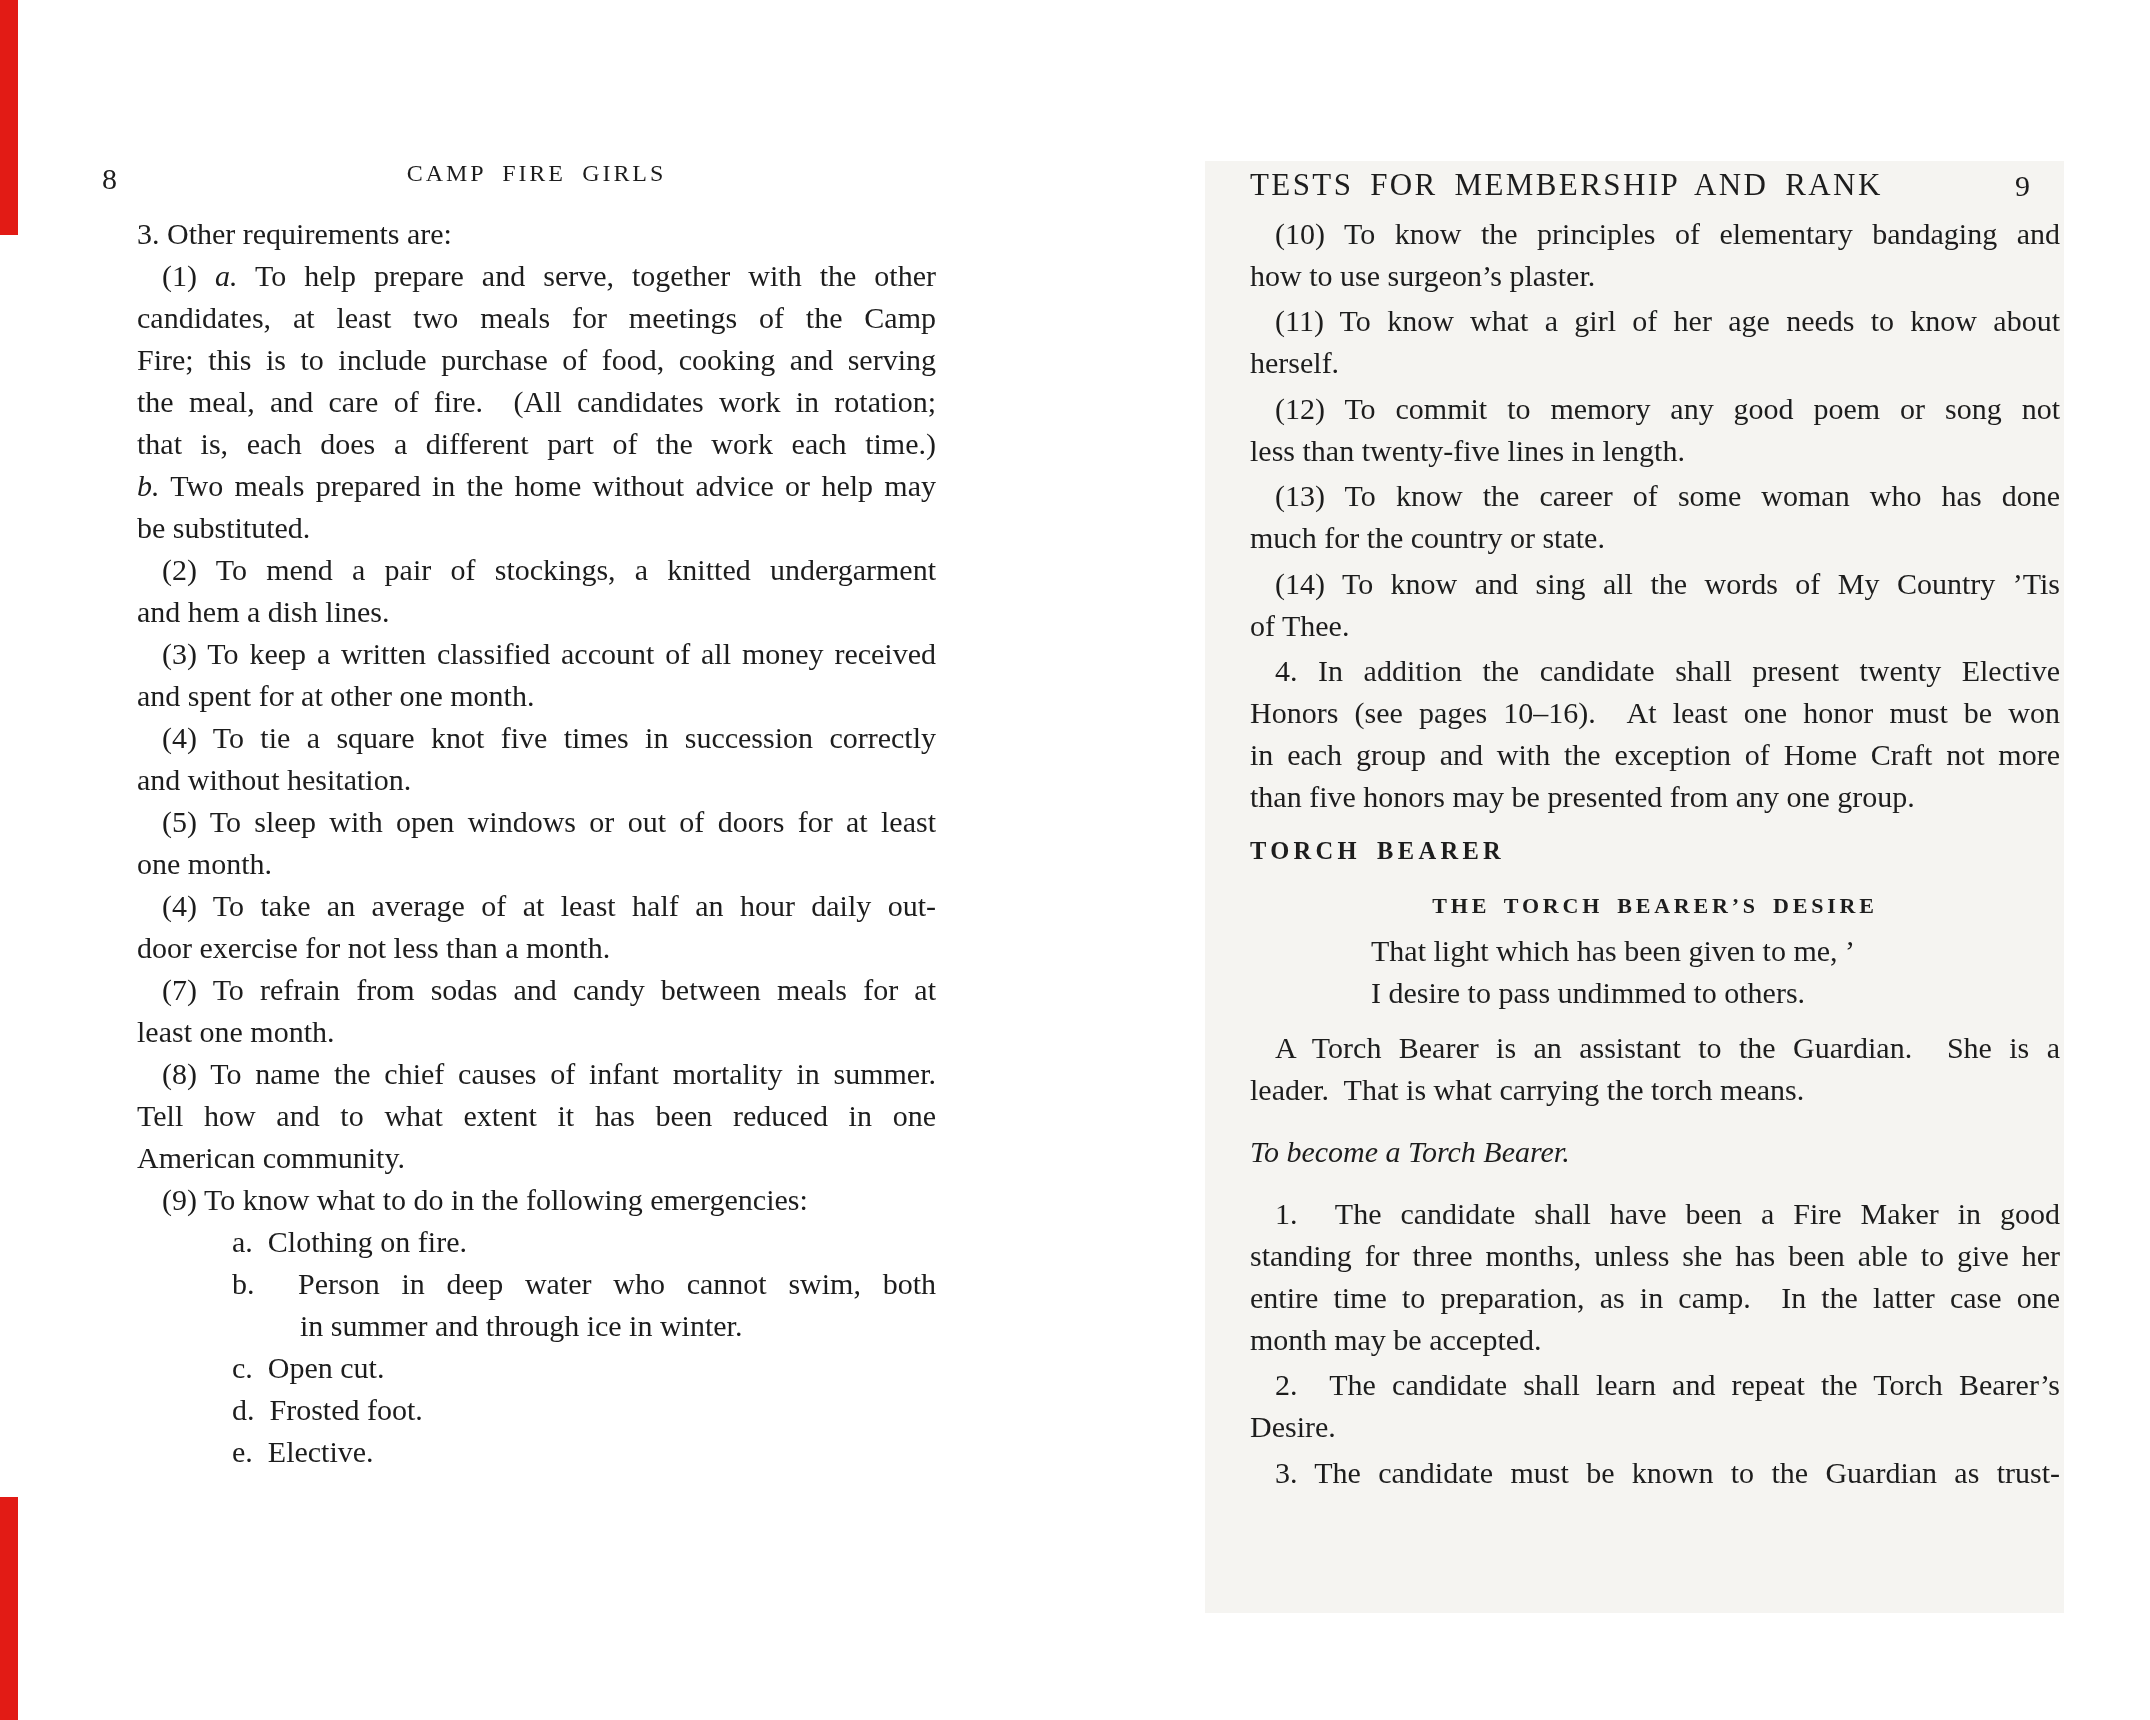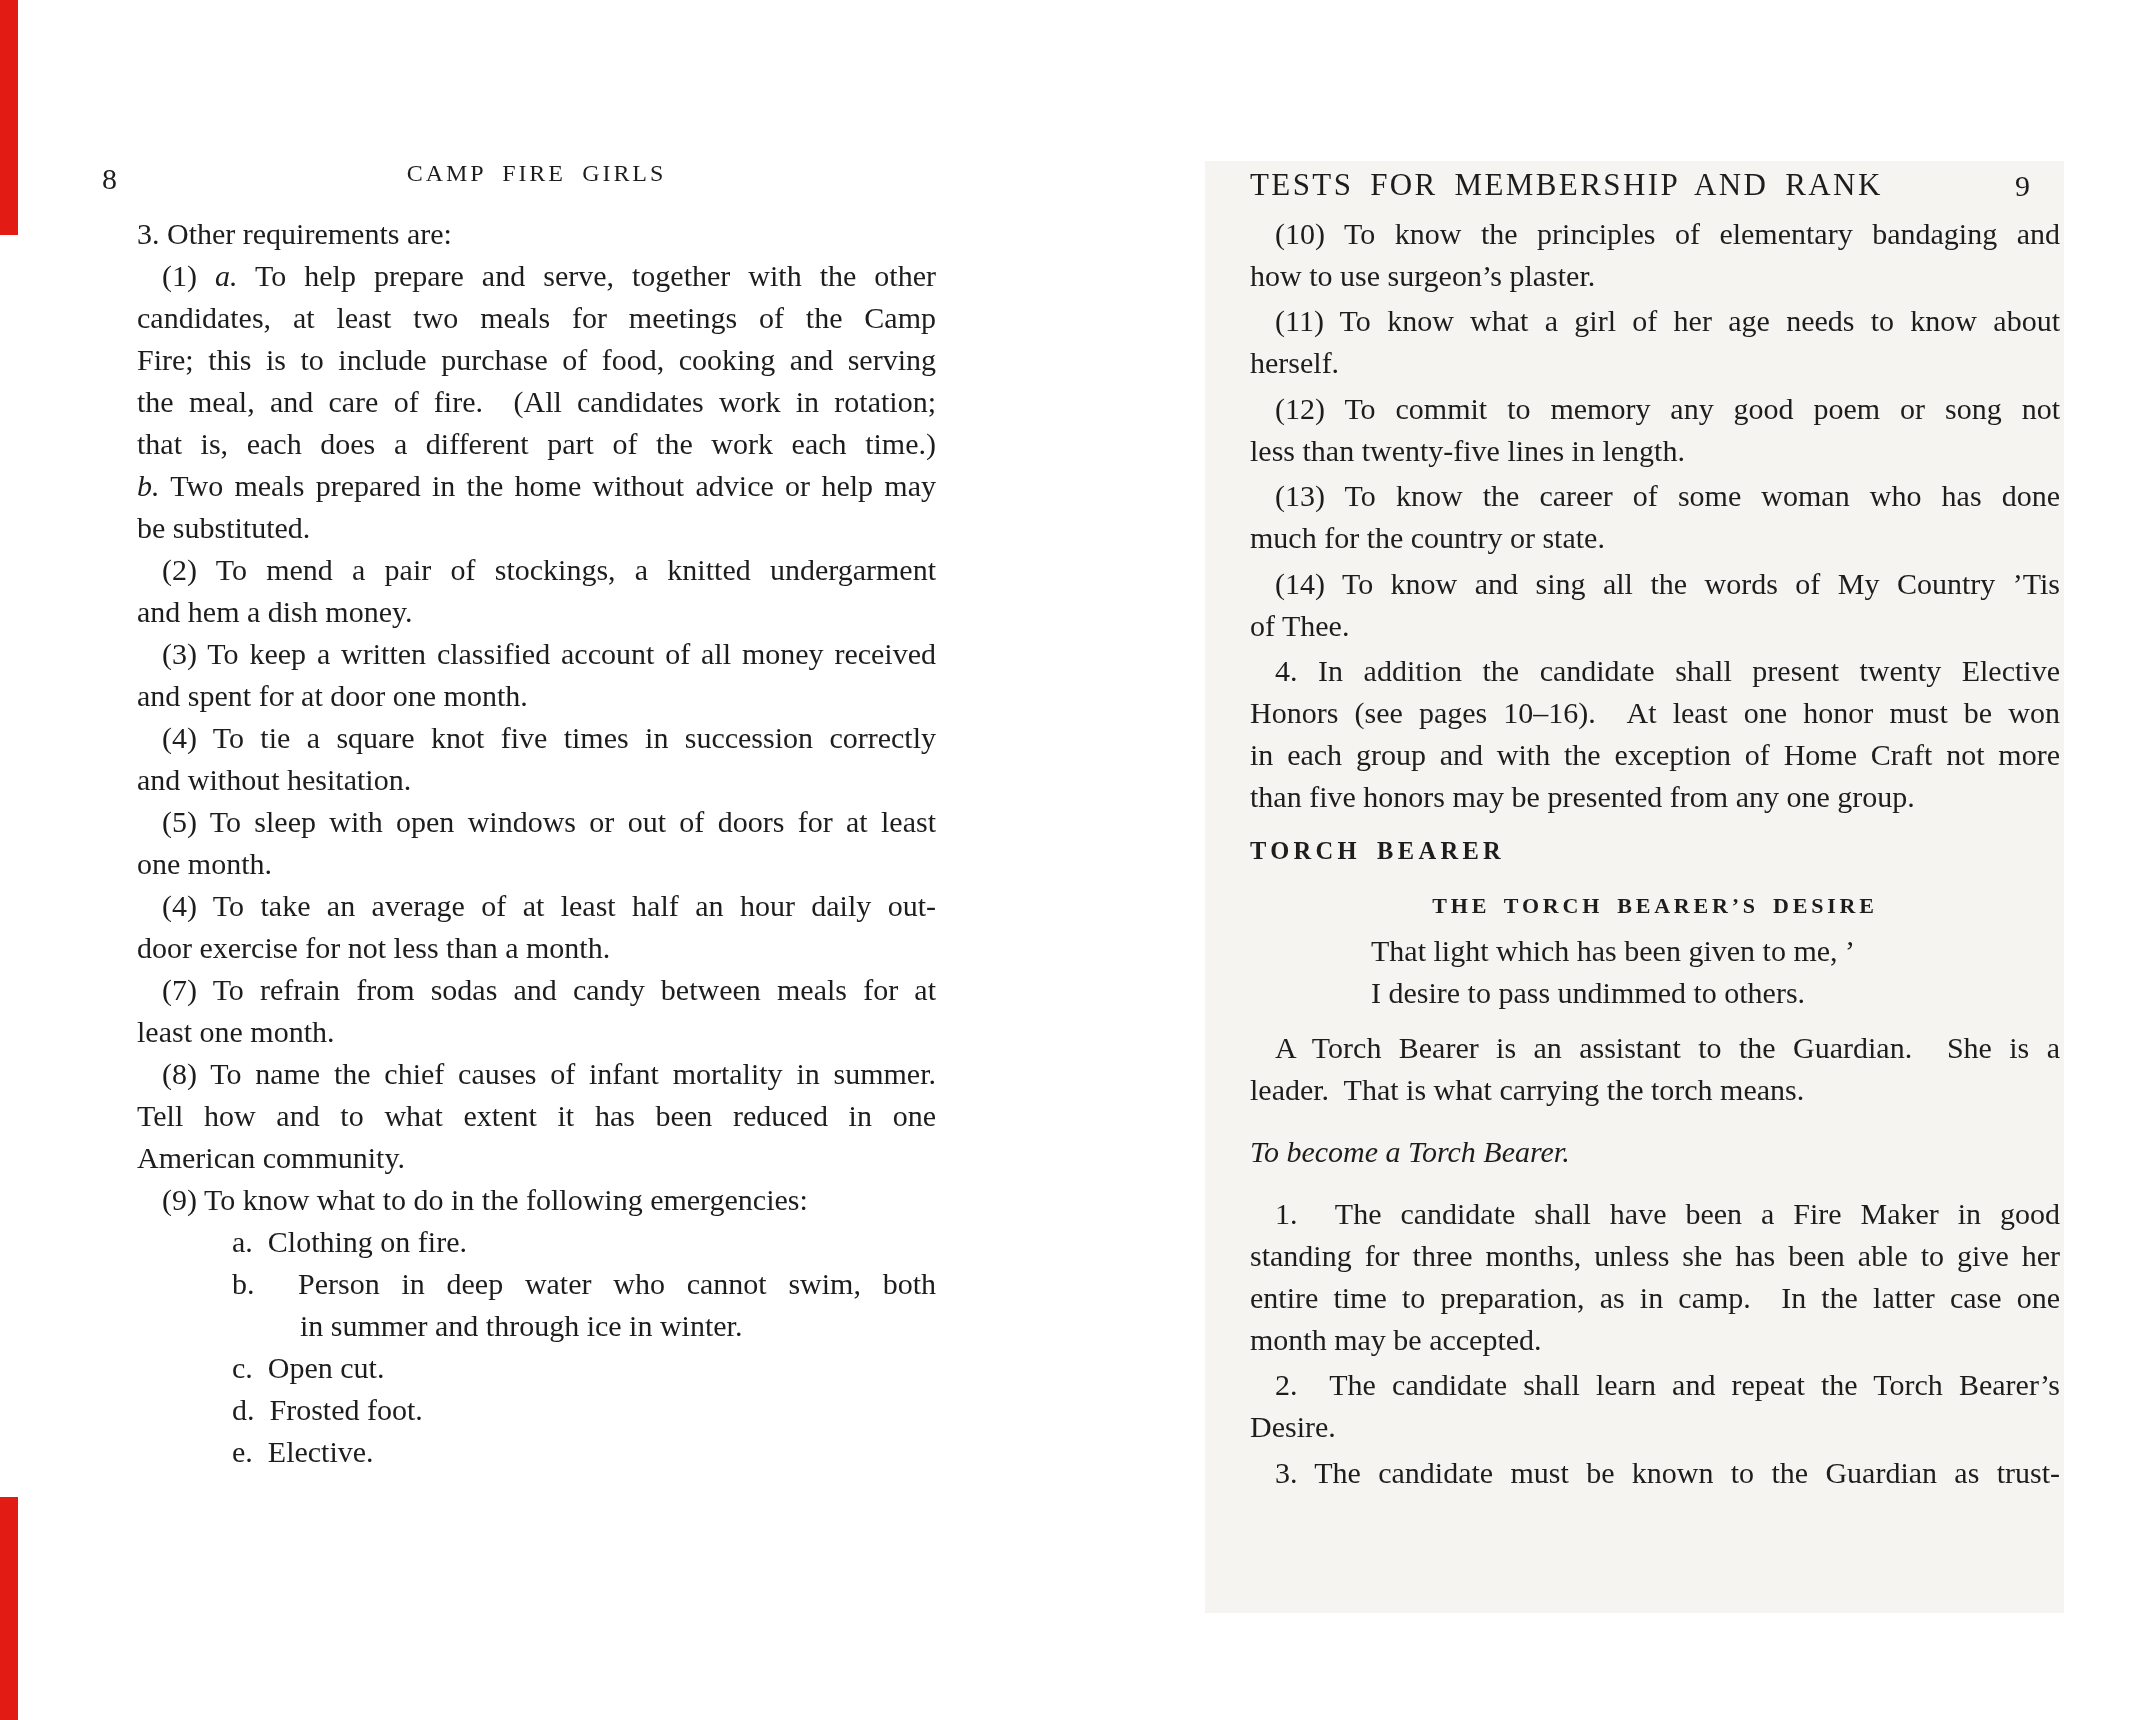--- a/index.html
+++ b/index.html
@@ -127,23 +127,23 @@
 <div class="body-left">
     <div class="line">3. Other requirements are:</div>
     <div class="line first just"><span>(1) </span><i>a.</i><span> To help prepare and serve, together with the other</span></div>
     <div class="line just">candidates, at least two meals for meetings of the Camp</div>
     <div class="line just">Fire; this is to include purchase of food, cooking and serving</div>
     <div class="line just">the meal, and care of fire.  (All candidates work in rotation;</div>
     <div class="line just">that is, each does a different part of the work each time.)</div>
     <div class="line just"><i>b.</i><span> Two meals prepared in the home without advice or help may</span></div>
     <div class="line">be substituted.</div>
     <div class="line first just">(2) To mend a pair of stockings, a knitted undergarment</div>
-    <div class="line">and hem a dish money.</div>
+    <div class="line">and hem a dish lines.</div>
     <div class="line first just">(3) To keep a written classified account of all money received</div>
-    <div class="line">and spent for at door one month.</div>
+    <div class="line">and spent for at other one month.</div>
     <div class="line first just">(4) To tie a square knot five times in succession correctly</div>
     <div class="line">and without hesitation.</div>
     <div class="line first just">(5) To sleep with open windows or out of doors for at least</div>
     <div class="line">one month.</div>
     <div class="line first just">(4) To take an average of at least half an hour daily out-</div>
     <div class="line">door exercise for not less than a month.</div>
     <div class="line first just">(7) To refrain from sodas and candy between meals for at</div>
     <div class="line">least one month.</div>
     <div class="line first just">(8) To name the chief causes of infant mortality in summer.</div>
     <div class="line just">Tell how and to what extent it has been reduced in one</div>

